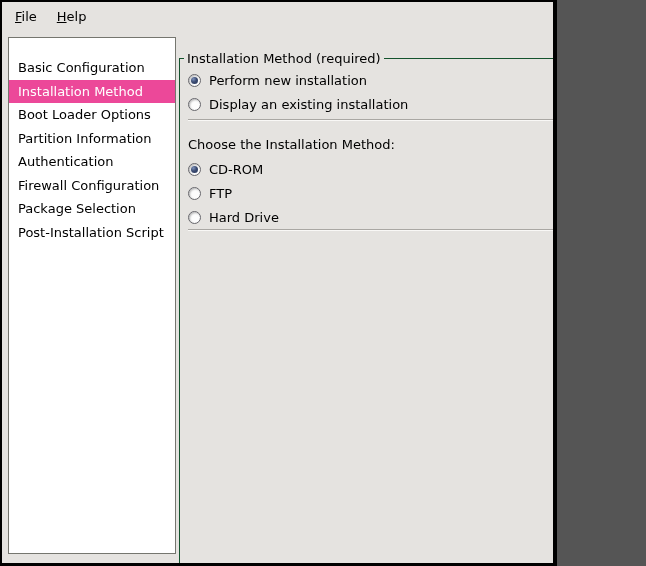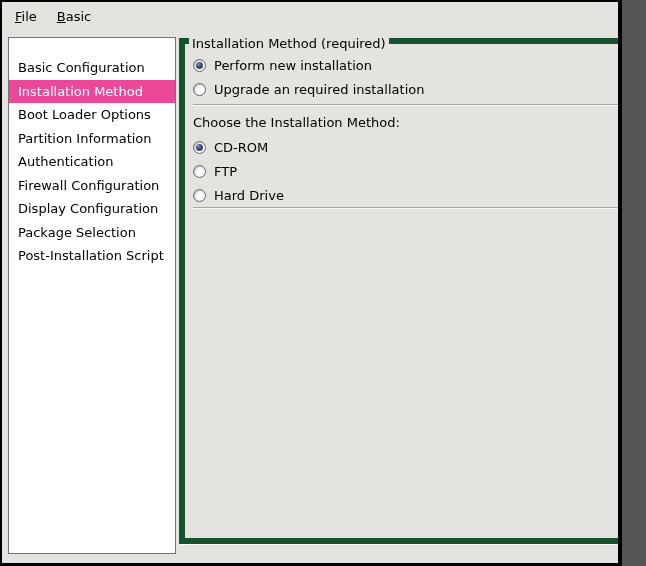--- a/index.html
+++ b/index.html
@@ -1,20 +1,20 @@
 <!DOCTYPE html>
 <html><head>
 <meta charset="utf-8">
 <style>
   html, body { margin: 0; padding: 0; background: #555; }
   * { box-sizing: border-box; }
 
   .window {
     position: relative;
-    width: 622px;
+    width: 557px;
     height: 566px;
     background: #e5e3e0;
     border: solid #000;
     border-width: 2px 4px 3px 2px;
     font-family: "DejaVu Sans", "Liberation Sans", sans-serif;
     font-size: 13px;
     color: #000;
     overflow: hidden;
   }
 
@@ -57,24 +57,24 @@
   }
   .side-item.selected {
     background: #ec4899;
     color: #ffffff;
   }
 
   
   .frame {
     position: absolute;
     left: 177px;
-    top: 36px;
+    top: 56px;
     width: 453px;
     height: 506px;
-    border: 6px solid #14532d;
+    border: 1px solid #14532d;
     box-shadow: 1px 1px 0 #fafaf8;
     padding: 9px 8px 0 8px;
   }
   .frame-title {
     position: absolute;
     top: -8px;
     left: 4px;
     background: #e5e3e0;
     padding: 0 3px;
     white-space: nowrap;
@@ -102,21 +102,21 @@
     position: absolute;
     left: 2px; top: 2px; right: 2px; bottom: 2px;
     border-radius: 50%;
     background: radial-gradient(circle at 35% 30%, #7d92bd 0%, #3a4a70 45%, #2e3c5e 100%);
   }
   .radio-label { white-space: nowrap; }
 
   .group-label {
     height: 24px;
     line-height: 24px;
-    margin-top: 5px;
+    margin-top: 12px;
     white-space: nowrap;
   }
 
   .separator {
     height: 2px;
     border-top: 1px solid #a9a7a3;
     border-bottom: 1px solid #f9f8f6;
   }
   .separator.sep1 { margin-top: 3px; }
   .separator.sep2 { margin-top: 0; }
@@ -124,46 +124,45 @@
 </head>
 <body>
 
 <div class="window">
 
   <div class="menubar">
     <div class="menu-item">
       <span class="mnemonic">File</span>
     </div>
     <div class="menu-item">
-      <span class="mnemonic">Basic</span>
+      <span class="mnemonic">Help</span>
     </div>
   </div>
 
   <div class="sidebar">
     <div class="side-item">Basic Configuration</div>
     <div class="side-item selected">Installation Method</div>
     <div class="side-item">Boot Loader Options</div>
     <div class="side-item">Partition Information</div>
     <div class="side-item">Authentication</div>
     <div class="side-item">Firewall Configuration</div>
-    <div class="side-item">Display Configuration</div>
     <div class="side-item">Package Selection</div>
     <div class="side-item">Post-Installation Script</div>
   </div>
 
   <div class="frame">
     <span class="frame-title">Installation Method (required)</span>
 
     <div class="radio-row">
       <span class="radio checked"></span>
       <span class="radio-label">Perform new installation</span>
     </div>
     <div class="radio-row">
       <span class="radio"></span>
-      <span class="radio-label">Upgrade an required installation</span>
+      <span class="radio-label">Display an existing installation</span>
     </div>
 
     <div class="separator sep1"></div>
 
     <div class="group-label">Choose the Installation Method:</div>
 
     <div class="radio-row">
       <span class="radio checked"></span>
       <span class="radio-label">CD-ROM</span>
     </div>

